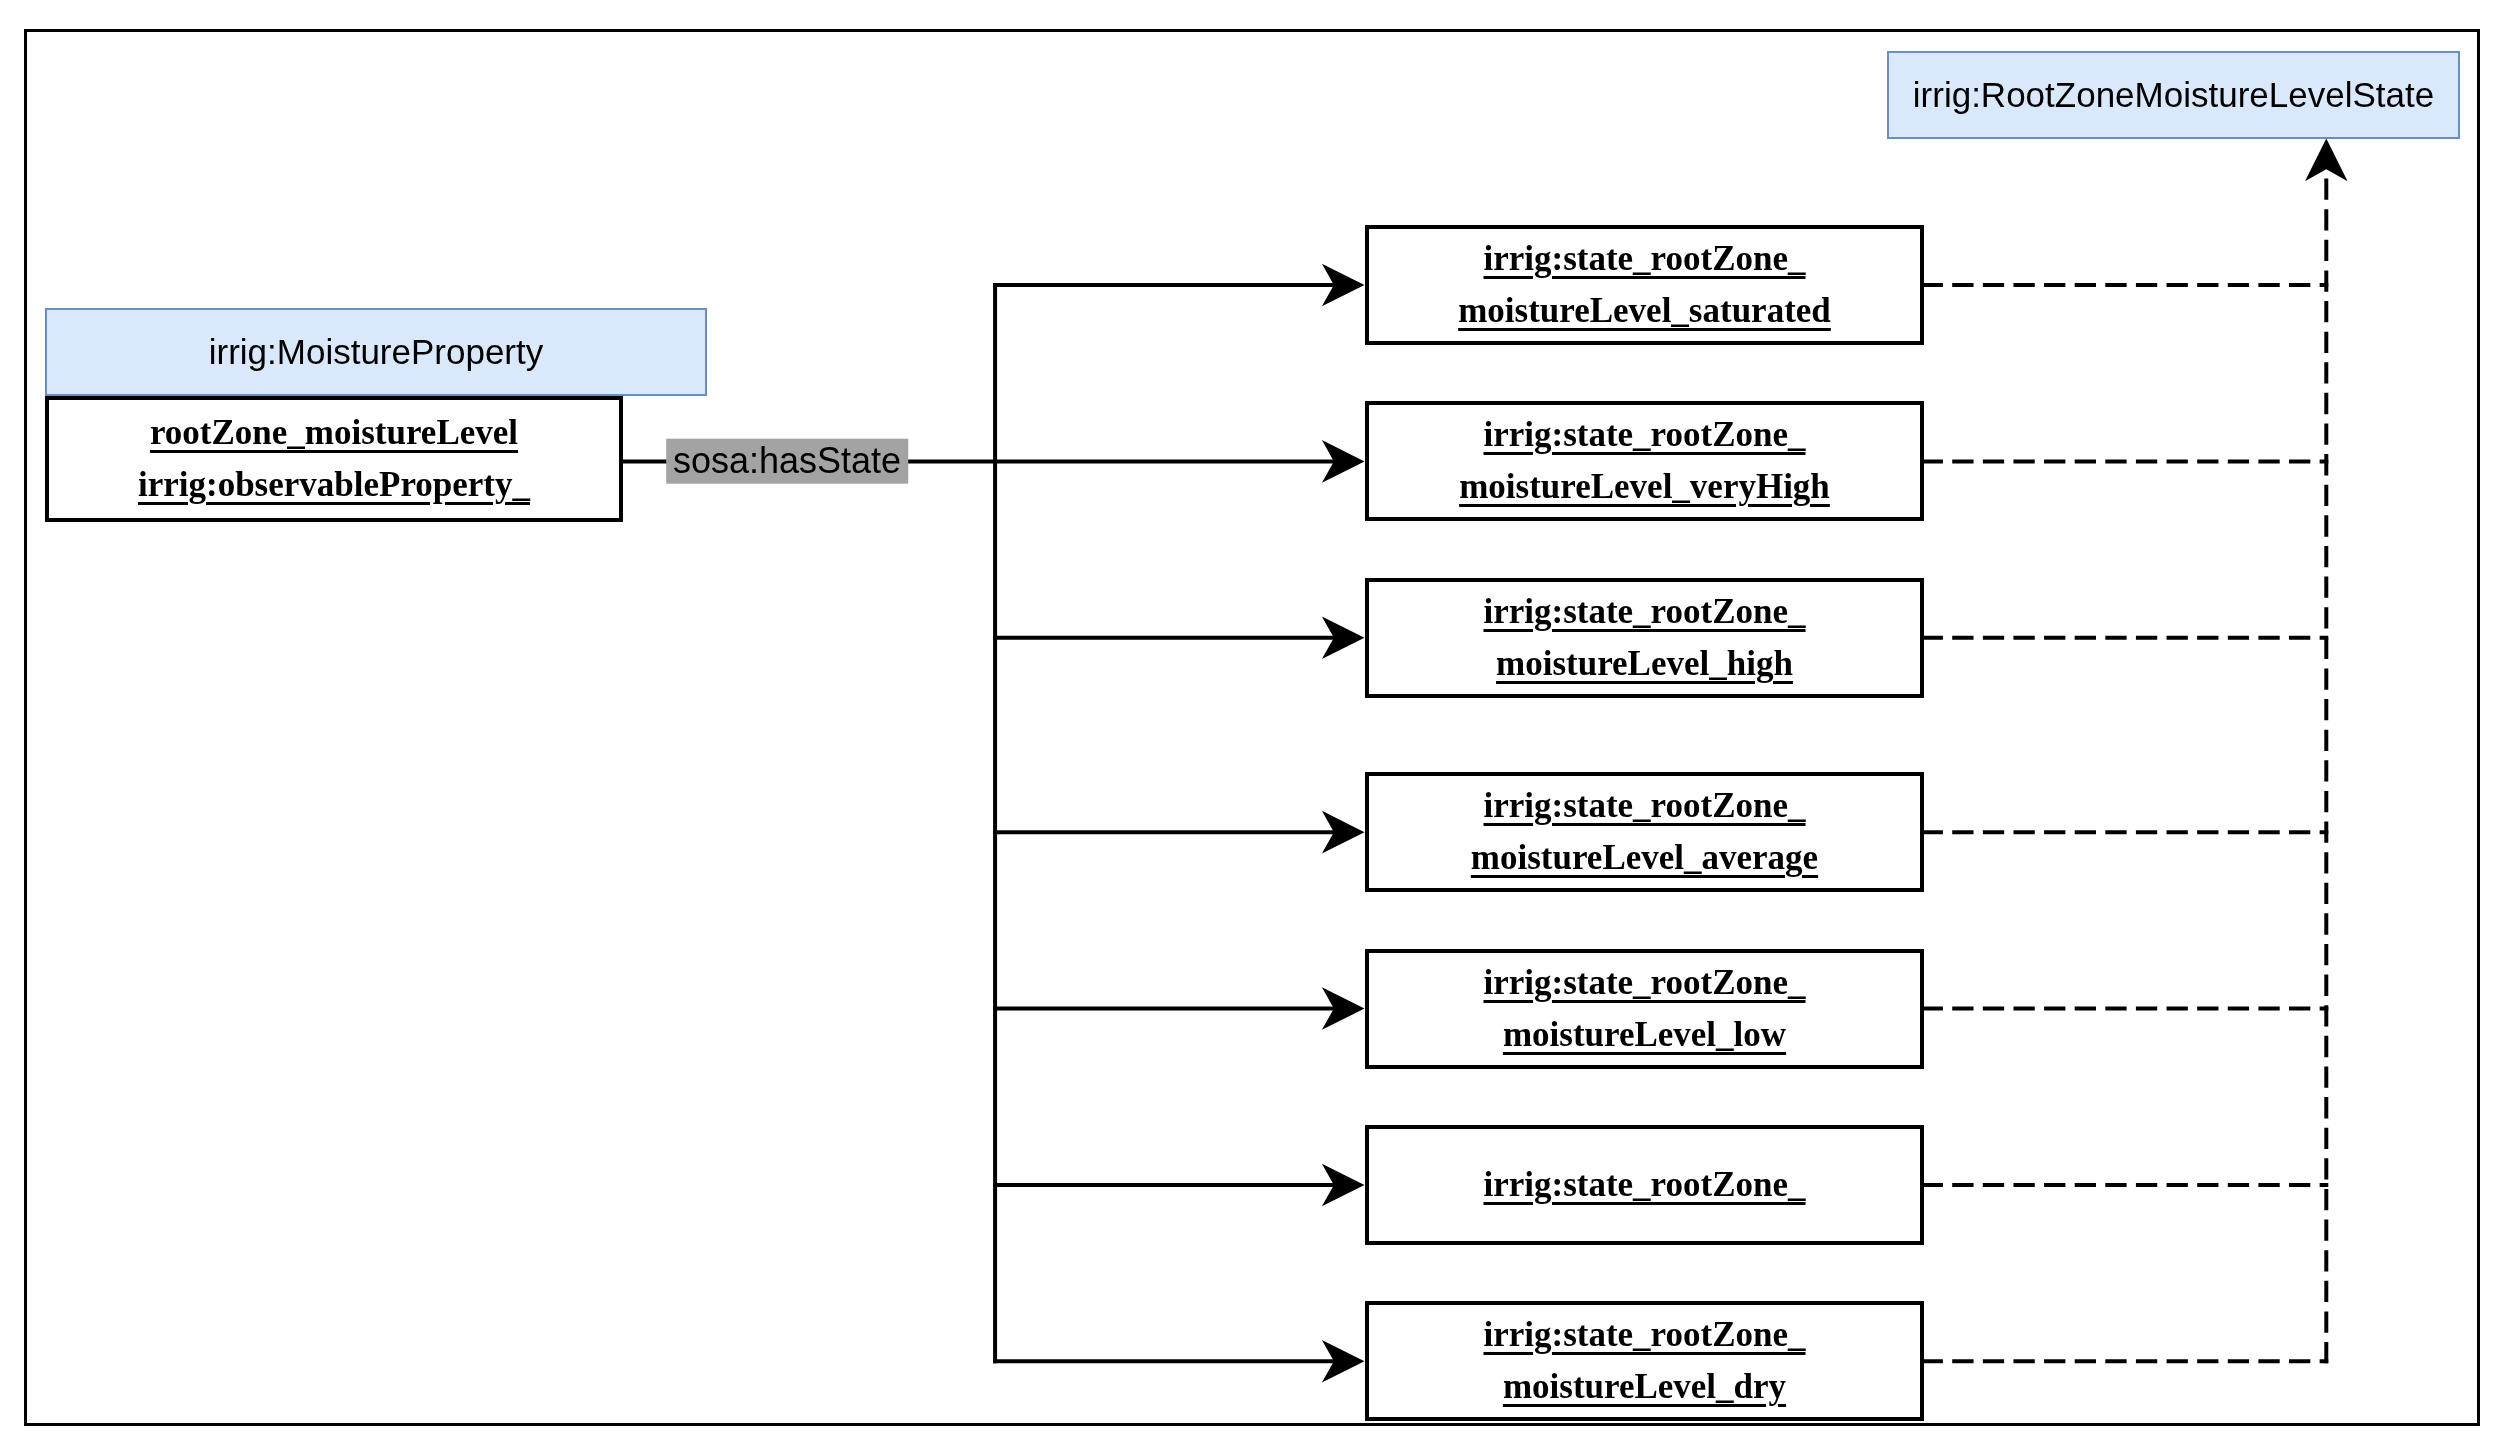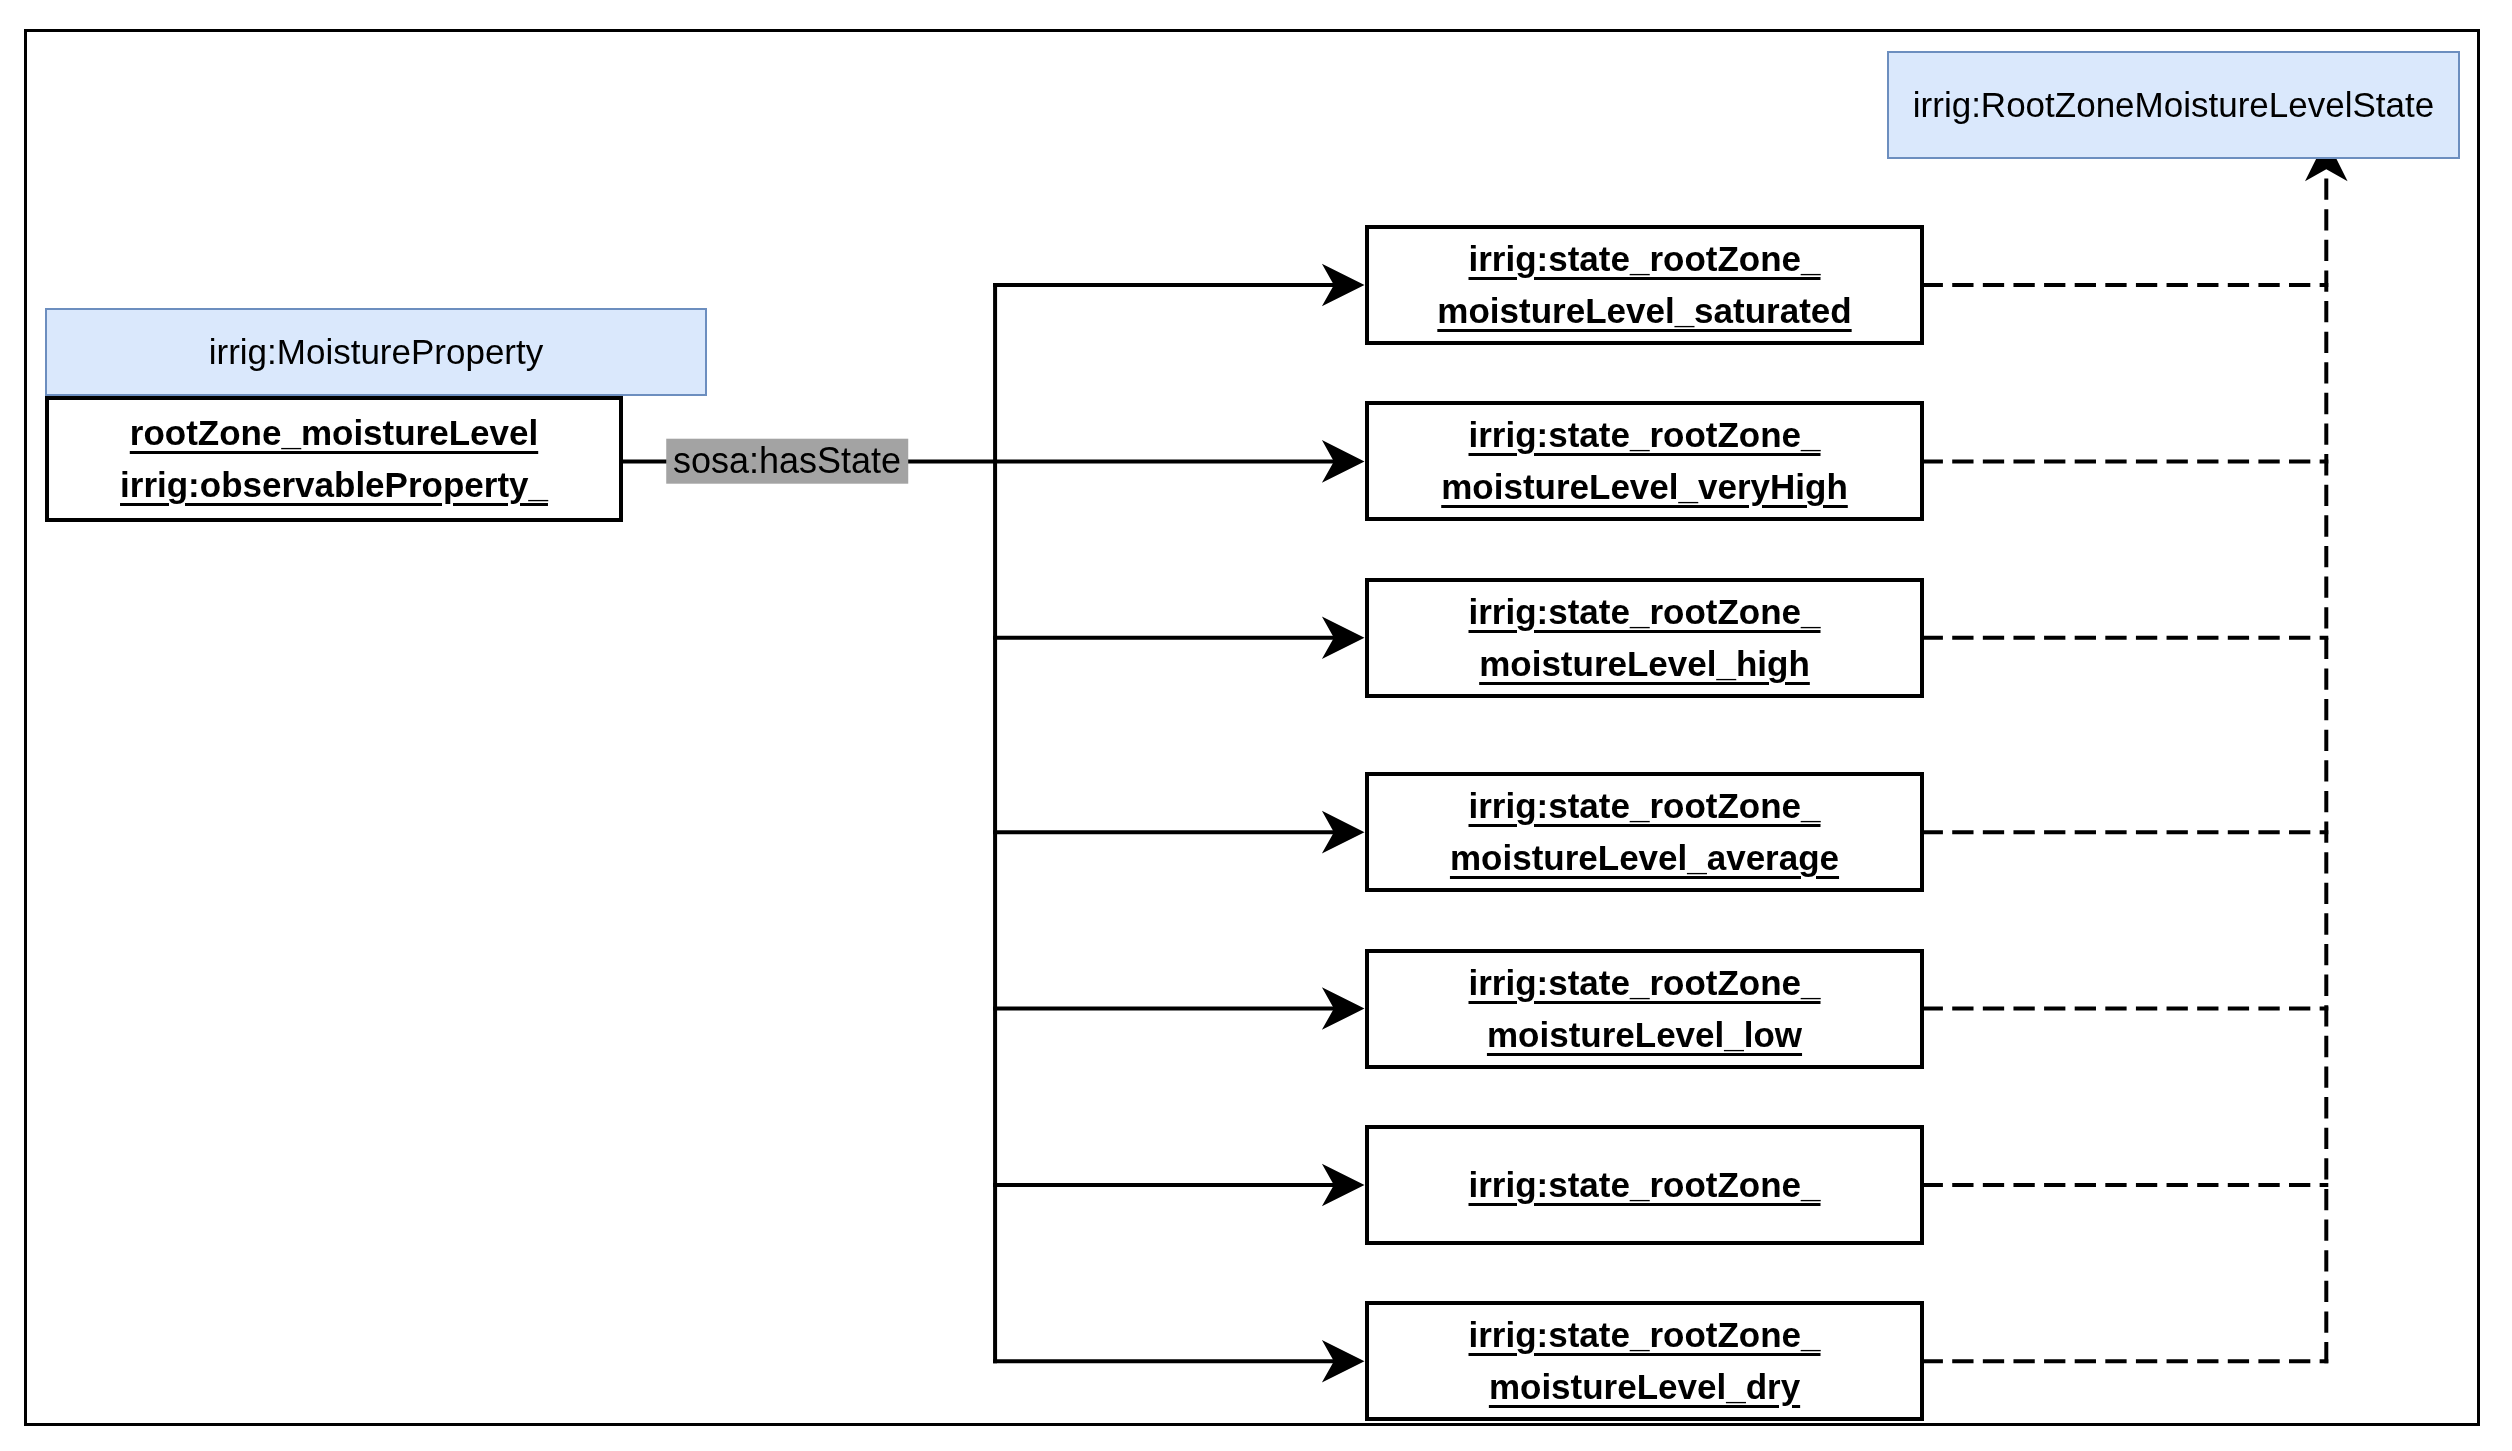--- a/index.html
+++ b/index.html
@@ -43,20 +43,21 @@
     font-size: 35px;
     font-weight: normal;
   }
 
   .instance-node {
     background: #ffffff;
     border: 4px solid #000;
     font-size: 35px;
     font-weight: bold;
     line-height: 1.5;
+    font-family: Liberation Serif, serif;
   }
   .instance-node.observable { border-width: 4.7px; }
 
   .iline {
     display: block;
     text-decoration: underline;
     text-decoration-thickness: 3.3px;
     text-underline-offset: 6px;
   }
 
@@ -115,21 +116,21 @@
     <span>irrig:MoistureProperty</span>
   </div>
 
   <div class="node instance-node observable" style="left:45px; top:396px; width:578px; height:126px;">
     <span class="iline">rootZone_moistureLevel</span>
     <span class="iline">irrig:observableProperty_</span>
   </div>
 
   <div class="edge-label" style="left:787px; top:461px;">sosa:hasState</div>
 
-  <div class="node class-node" style="left:1887px; top:51px; width:573px; height:108px;">
+  <div class="node class-node" style="left:1887px; top:51px; width:573px; height:88px;">
     <span>irrig:RootZoneMoistureLevelState</span>
   </div>
 
   <div class="node instance-node" style="left:1365px; top:225px; width:559px; height:120px;">
     <span class="iline">irrig:state_rootZone_</span>
     <span class="iline">moistureLevel_saturated</span>
   </div>
 
   <div class="node instance-node" style="left:1365px; top:401px; width:559px; height:120px;">
     <span class="iline">irrig:state_rootZone_</span>

